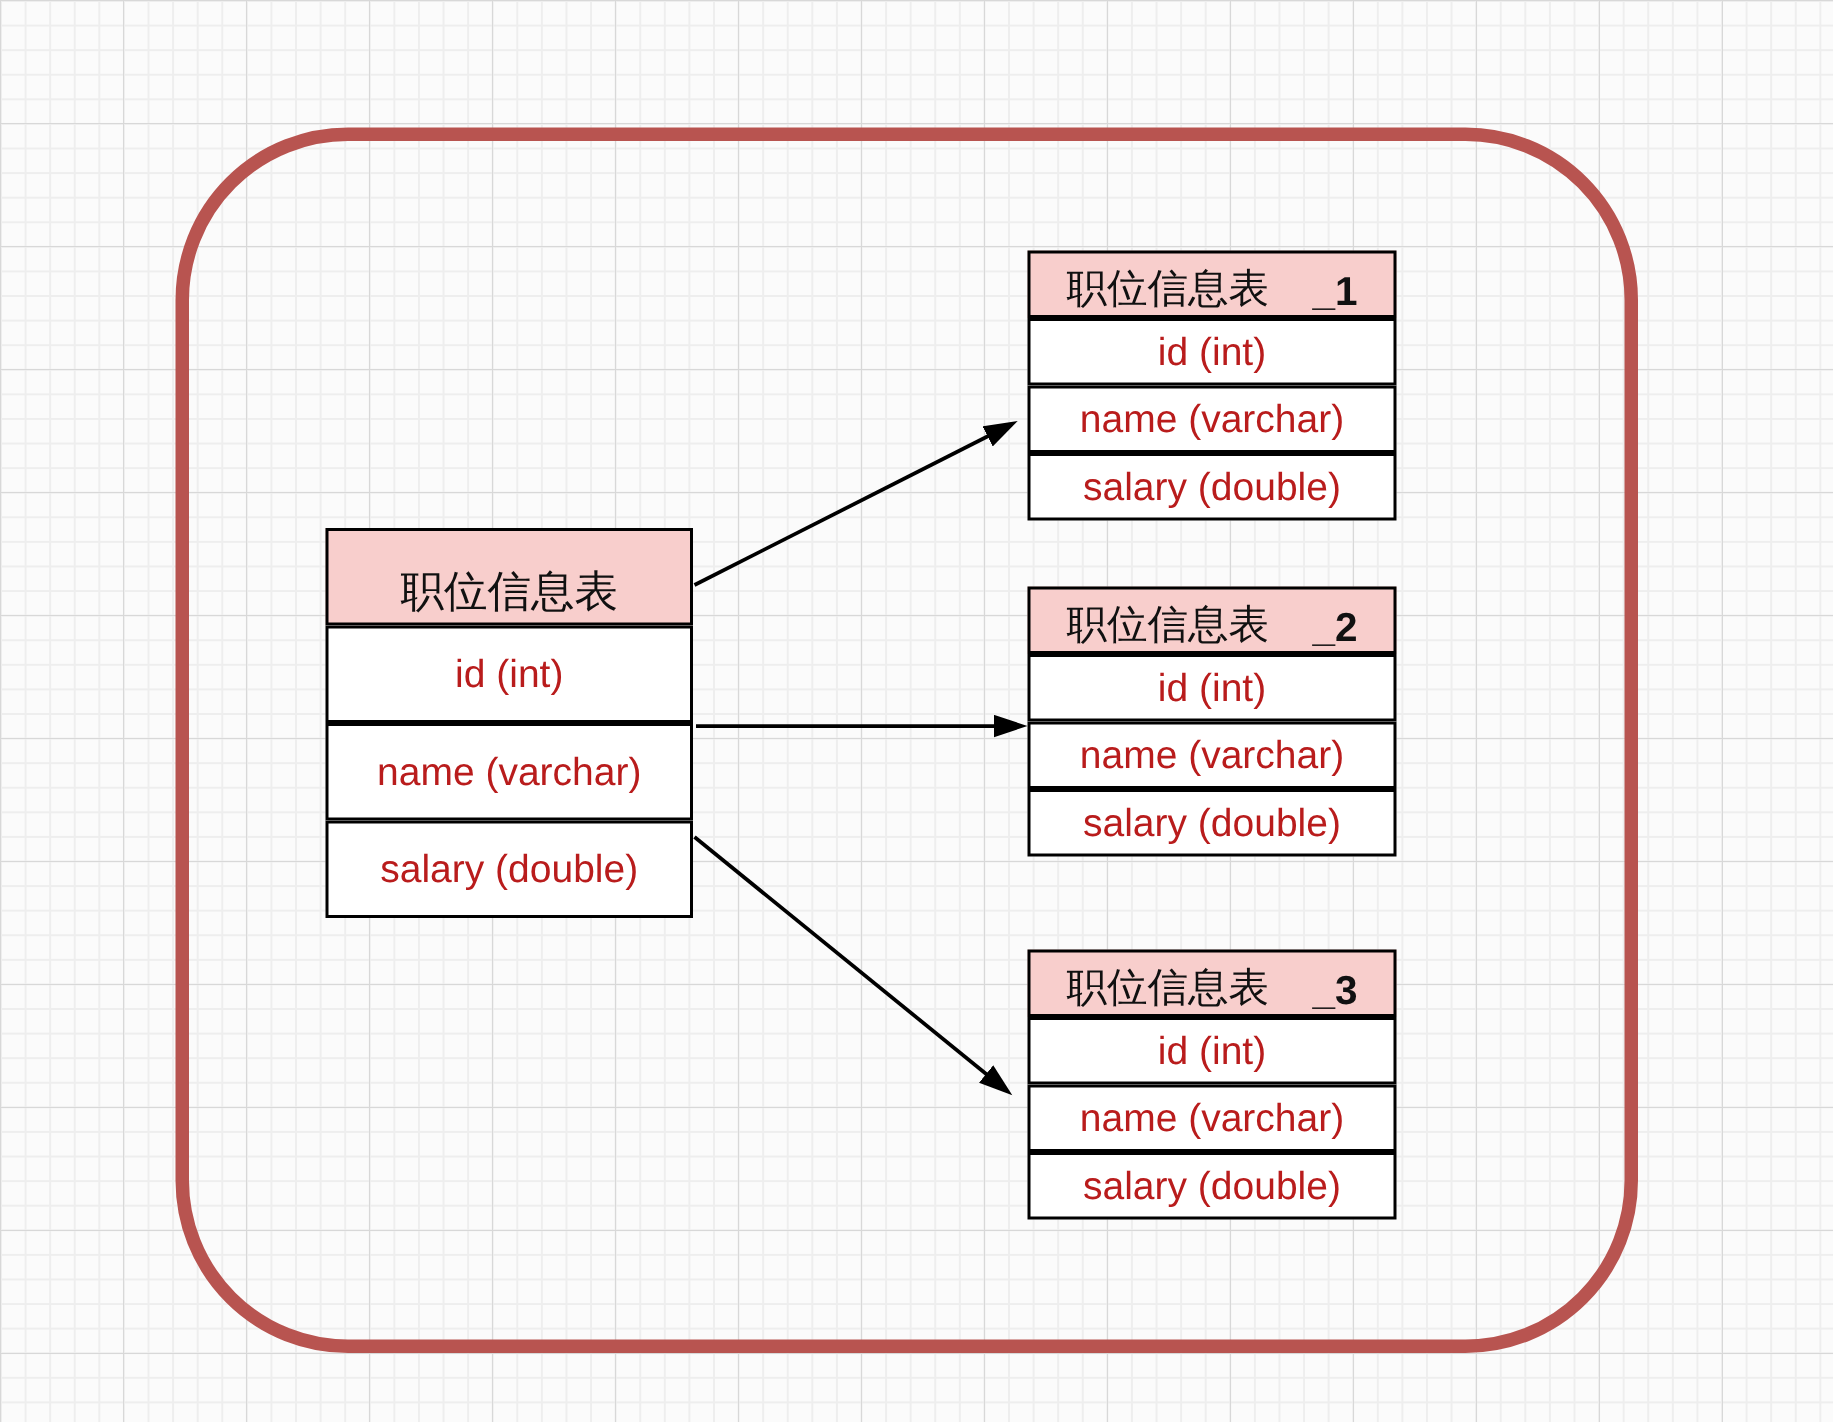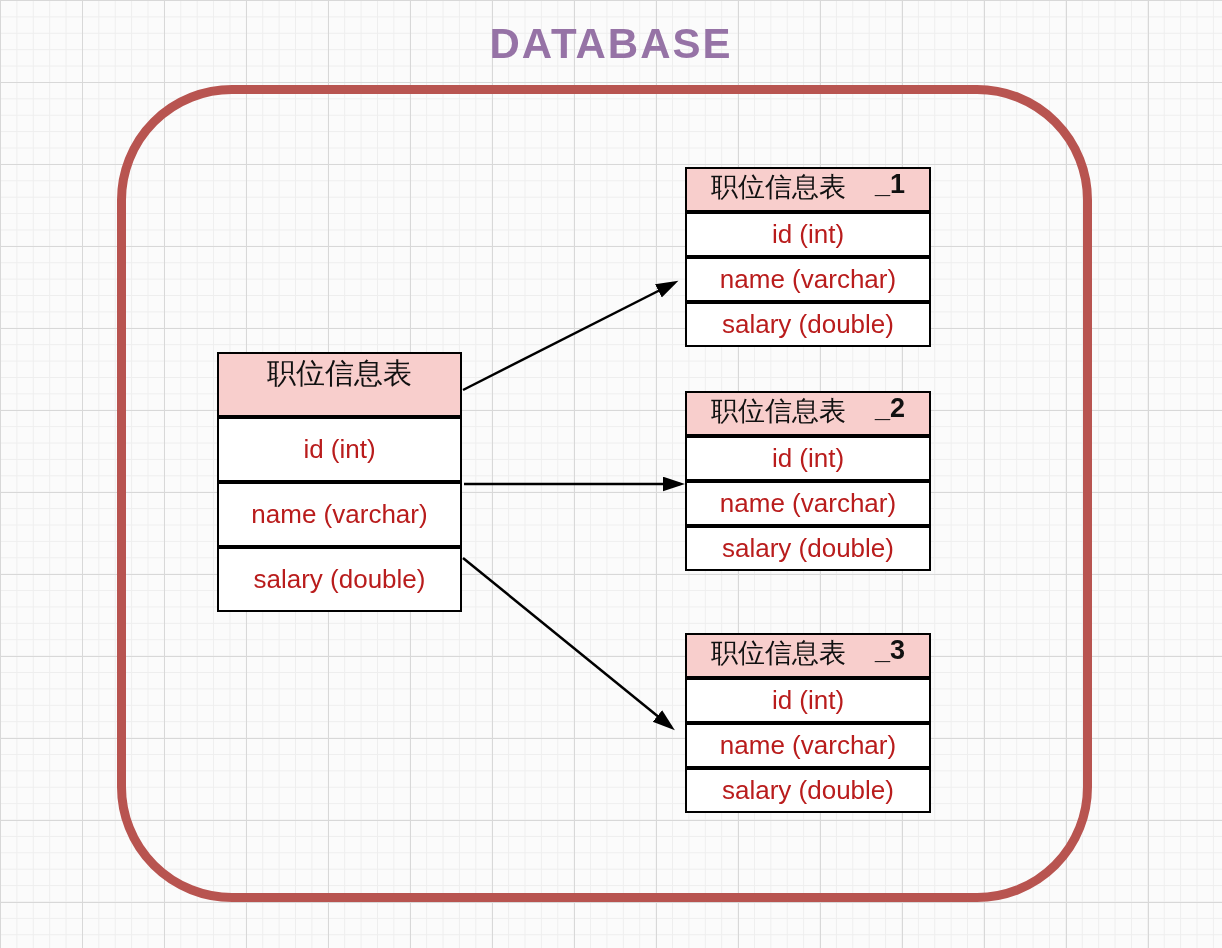--- a/index.html
+++ b/index.html
@@ -23,21 +23,21 @@
     color: var(--title, #9673A6);
   }
   .db-frame {
     position:absolute; left:117px; top:85px; width:975px; height:817px;
     border:9px solid var(--frame-border, #B85450);
     border-radius:115px;
     background:transparent;
   }
   .table { position:absolute; }
   .thead {
-    display:flex; align-items:flex-start; justify-content:center;
+    display:flex; align-items:flex-end; justify-content:center;
     background: var(--header-fill, #F8CECC);
     border:2px solid var(--cell-border, #000);
     color:#111;
     font-family:"DejaVu Serif", "Liberation Serif", serif;
     gap:29px;
   }
   .thead .suffix {
     font-family:"Liberation Sans", sans-serif;
     font-weight:bold;
   }
@@ -59,21 +59,20 @@
   #shard-3 { top:633px; }
   svg.arrows { position:absolute; left:0; top:0; width:1222px; height:948px; pointer-events:none; }
   .arrow { stroke: var(--arrow, #000); stroke-width:2.5; fill:none; }
   .arrowhead { fill: var(--arrow, #000); }
 </style>
 </head>
 <body>
 
 <div class="canvas">
 
-  <div class="title">DATABASE</div>
 
   <div class="db-frame"></div>
 
   <svg class="arrows" viewBox="0 0 1222 948" xmlns="http://www.w3.org/2000/svg">
     <defs>
       <marker id="ah" markerWidth="10" markerHeight="8" refX="7" refY="3" orient="auto" markerUnits="strokeWidth">
         <path d="M0,0 L9,3 L0,6 Z" class="arrowhead"></path>
       </marker>
     </defs>
     <line class="arrow" x1="463" y1="390" x2="674" y2="283" marker-end="url(#ah)"></line>

